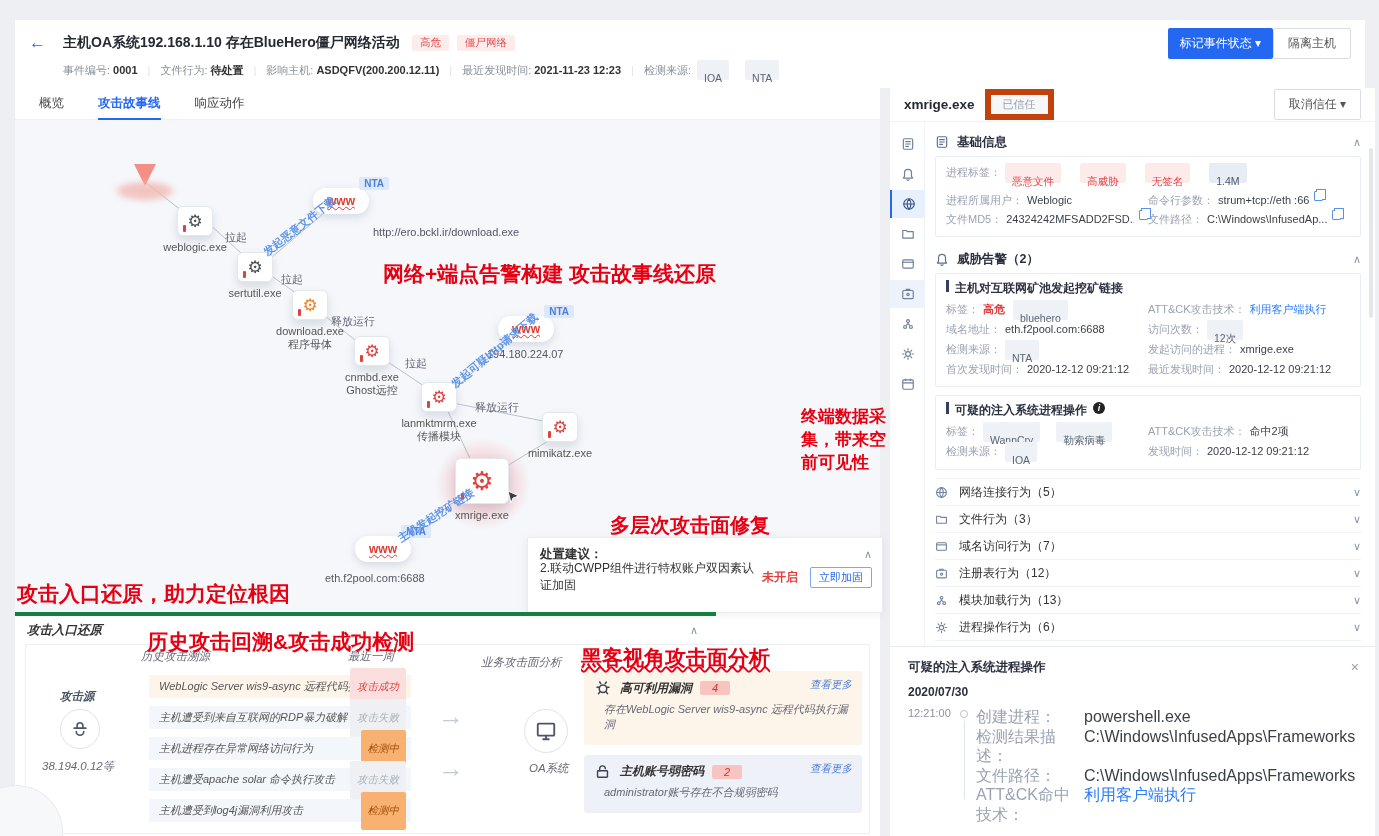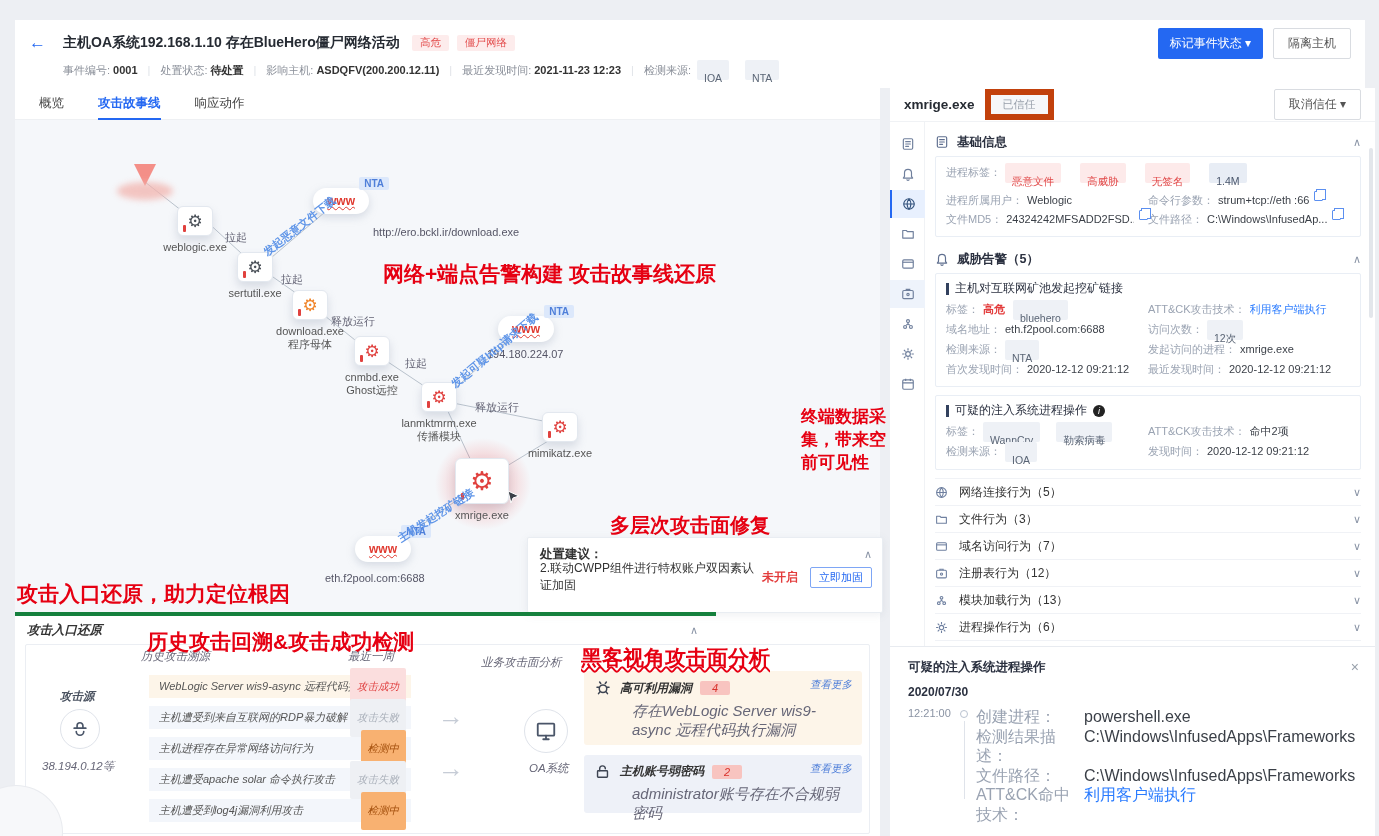--- a/index.html
+++ b/index.html
@@ -7,21 +7,21 @@
     font-family:"Liberation Sans","DejaVu Sans",sans-serif; }
   .abs { position:absolute; }
   .card { position:absolute; background:#fff; }
 
   
   #header-card { left:15px; top:20px; width:1350px; height:68px; padding:10px 14px 0 14px; }
   .hdr-row1 { display:flex; align-items:center; height:26px; }
   .back { color:#2468f2; font-size:17px; width:34px; cursor:pointer; }
   .title { font-size:14px; font-weight:bold; color:#262b33; margin-right:12px; }
   .tag-red { background:#fdecec; color:#e34d4d; font-size:10.5px; padding:1px 8px; border-radius:2px; margin-right:8px; }
-  .hdr-btns { margin-left:auto; display:flex; gap:10px; }
+  .hdr-btns { margin-left:auto; display:flex; }
   .btn-primary { background:#2468f2; color:#fff; font-size:12px; padding:6px 12px; border-radius:2px; border:none; cursor:pointer; }
   .btn-plain { background:#fff; color:#555; font-size:12px; padding:6px 14px; border-radius:2px; border:1px solid #d9dce1; cursor:pointer; }
   .hdr-row2 { display:flex; align-items:center; height:28px; margin-left:34px; font-size:11px; }
   .mlabel { color:#8a8f99; }
   .mvalue { color:#333; margin-left:3px; font-weight:bold;}
   .msep { color:#e0e3e8; margin:0 10px; }
   .bdg { display:inline-block; padding:10px 7px; height:18px; line-height:17px; font-size:10.5px; border-radius:2px; background:#eef1f6; color:#5a6575; margin-right:16px; }
   .bdg-red { background:#fdeaea; color:#e04545; }
   .bdg-dark { background:#e8edf5; color:#49556b; }
 
@@ -87,21 +87,21 @@
     display:flex; align-items:center; justify-content:center; color:#4a5568; background:#fff; }
   .flow-arrow { position:absolute; font-size:26px; color:#c6ccd6; font-weight:bold; }
   .surf-card { position:absolute; left:558px; width:278px; border-radius:3px; padding:8px 10px 6px 10px; }
   .surf-card.c1 { top:26px; height:74px; background:#fdf5e9; }
   .surf-card.c2 { top:110px; height:58px; background:#eef1f8; }
   .sc-row { display:flex; align-items:center; }
   .sc-ic { width:26px; color:#3d4452; flex:none; }
   .sc-title { font-size:12px; font-weight:bold; color:#333; margin-right:8px; }
   .sc-count { background:#f8c4c0; color:#d8322c; font-size:11px; padding:1px 12px; border-radius:2px; }
   .sc-more { position:absolute; right:10px; top:7px; color:#4f7fd9; font-size:10.5px; cursor:pointer; }
-  .sc-desc { font-size:15px; color:#667; margin:5px 0 0 38px; }
+  .sc-desc { font-size:11px; color:#667; margin:5px 0 0 10px; }
 
   
   #right-card { left:890px; top:88px; width:485px; height:748px; display:flex; flex-direction:column; }
   .rp-header { height:34px; border-bottom:1px solid #f0f2f5; display:flex; align-items:center; padding:0 14px; }
   .rp-proc { font-size:13.5px; font-weight:bold; color:#262b33; margin-right:10px; }
   .trust { background:#f6f7f9; border:6px solid #c2410c; color:#98a0ab; font-size:11px; padding:2px 12px; }
   .untrust { margin-left:auto; }
   .rp-row { display:flex; height:524px; }
   .rail { width:35px; border-right:1px solid #f0f2f5; padding-top:8px; }
   .rail-ic { width:35px; height:28px; display:flex; align-items:center; justify-content:center; color:#6f7f9c; cursor:pointer; margin-bottom:2px; }
@@ -112,21 +112,21 @@
   .sec-ic { color:#5f6f8f; width:22px; }
   .sec-title { font-size:12.5px; font-weight:bold; color:#2b3140; }
   .info-box { border:1px solid #e9eef5; border-radius:2px; padding:6px 10px 7px 10px; margin-bottom:8px; }
   .kv2 { display:flex; line-height:19px; font-size:11px; }
   .kv { display:flex; width:50%; }
   .kv.full { width:100%; }
   .klabel { color:#9aa3b2; flex:none; margin-right:4px; }
   .kvalue { color:#3a3f47; white-space:nowrap; overflow:hidden; }
   .kvalue.blue { color:#2b7cff; cursor:pointer; }
   .kvalue.redb { color:#e33c3c; font-weight:bold; }
-  .alert-title { display:flex; align-items:center; font-size:12px; font-weight:normal; color:#2b3140; margin-bottom:3px; }
+  .alert-title { display:flex; font-size:12px; font-weight:bold; color:#2b3140; margin-bottom:3px; }
   .tbar { width:3px; height:12px; background:#33415e; margin-right:6px; }
   .info-dot { width:12px; height:12px; background:#222; color:#fff; border-radius:50%; font-size:9px; line-height:12px;
     text-align:center; margin-left:6px; font-style:italic; }
   .bhv-row { display:flex; align-items:center; height:27px; border-top:1px solid #f0f2f6; cursor:pointer; }
   .bhv-ic { width:24px; color:#6f80a0; display:flex; align-items:center; }
   .bhv-label { font-size:12px; color:#333; }
   .copy { display:inline-block; width:9px; height:10px; border:1px solid #5b8ff0; border-radius:1px; position:relative;
     margin-left:5px; vertical-align:-1px; background:#fff; cursor:pointer; }
   .copy::before { content:""; position:absolute; right:-3.5px; top:-3.5px; width:8px; height:9px; border:1px solid #5b8ff0; background:#fff; }
   .copy::after { content:""; position:absolute; left:0; top:0; width:7px; height:8px; background:#fff; }
@@ -162,21 +162,21 @@
     <span class="tag-red">僵尸网络</span>
     <span class="hdr-btns">
       <button class="btn-primary"><span>标记事件状态</span> <span>▾</span></button>
       <button class="btn-plain">隔离主机</button>
     </span>
   </div>
   <div class="hdr-row2">
     <span class="mlabel">事件编号:</span>
       <span class="mvalue">0001</span>
     <span class="msep">|</span>
-    <span class="mlabel">处置状态:</span>
+    <span class="mlabel">文件行为:</span>
       <span class="mvalue">待处置</span>
     <span class="msep">|</span>
     <span class="mlabel">影响主机:</span>
       <span class="mvalue">ASDQFV(200.200.12.11)</span>
     <span class="msep">|</span>
     <span class="mlabel">最近发现时间:</span>
       <span class="mvalue">2021-11-23 12:23</span>
     <span class="msep">|</span>
     <span class="mlabel">检测来源:</span>
     <span class="bdg" style="margin-left:6px">IOA</span>
@@ -518,21 +518,21 @@
         </div>
       </div>
 
       <div class="sec-head">
         <span class="sec-ic">
           <svg class="ic" width="14" height="14" viewBox="0 0 24 24" fill="none" stroke="currentColor" stroke-width="2" stroke-linejoin="round">
               <path d="M6 16v-6a6 6 0 0 1 12 0v6l2 3H4z"></path>
               <path d="M10 21a2 2 0 0 0 4 0"></path>
             </svg>
         </span>
-        <span class="sec-title">威胁告警（5）</span>
+        <span class="sec-title">威胁告警（2）</span>
         <span class="chev">∧</span>
       </div>
 
       <div class="info-box">
         <div class="alert-title">
             <span class="tbar"></span>
             <span>主机对互联网矿池发起挖矿链接</span>
           </div>
         <div class="kv2">
           <span class="kv">

